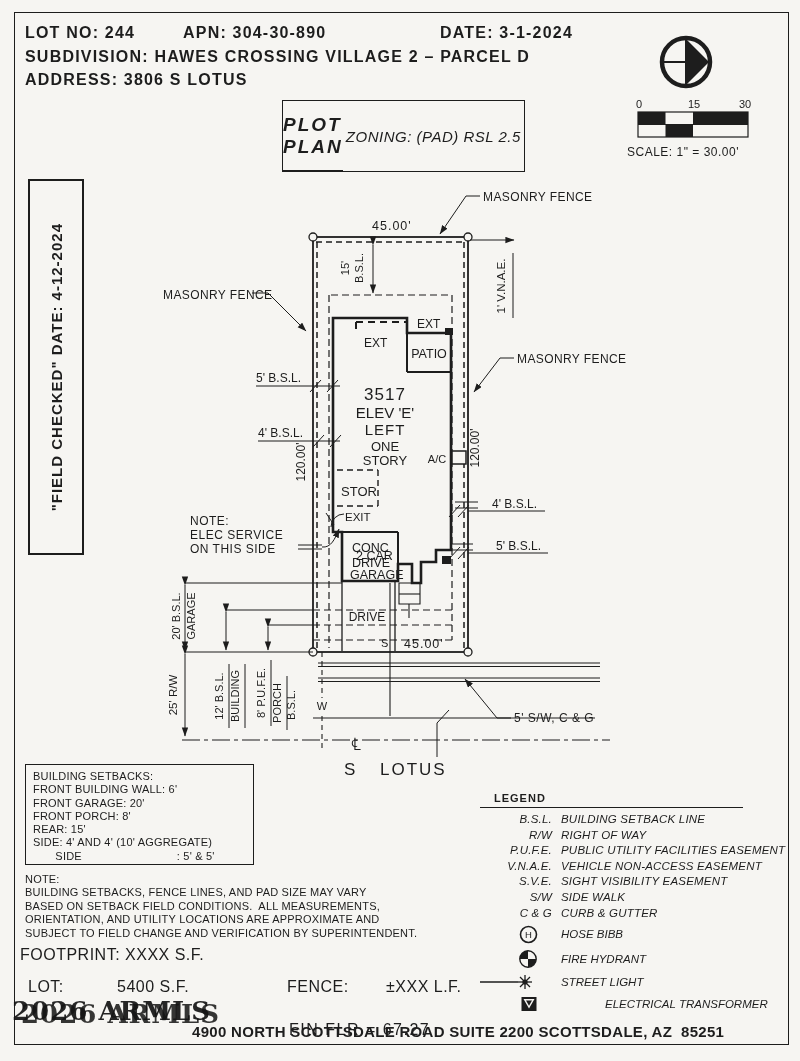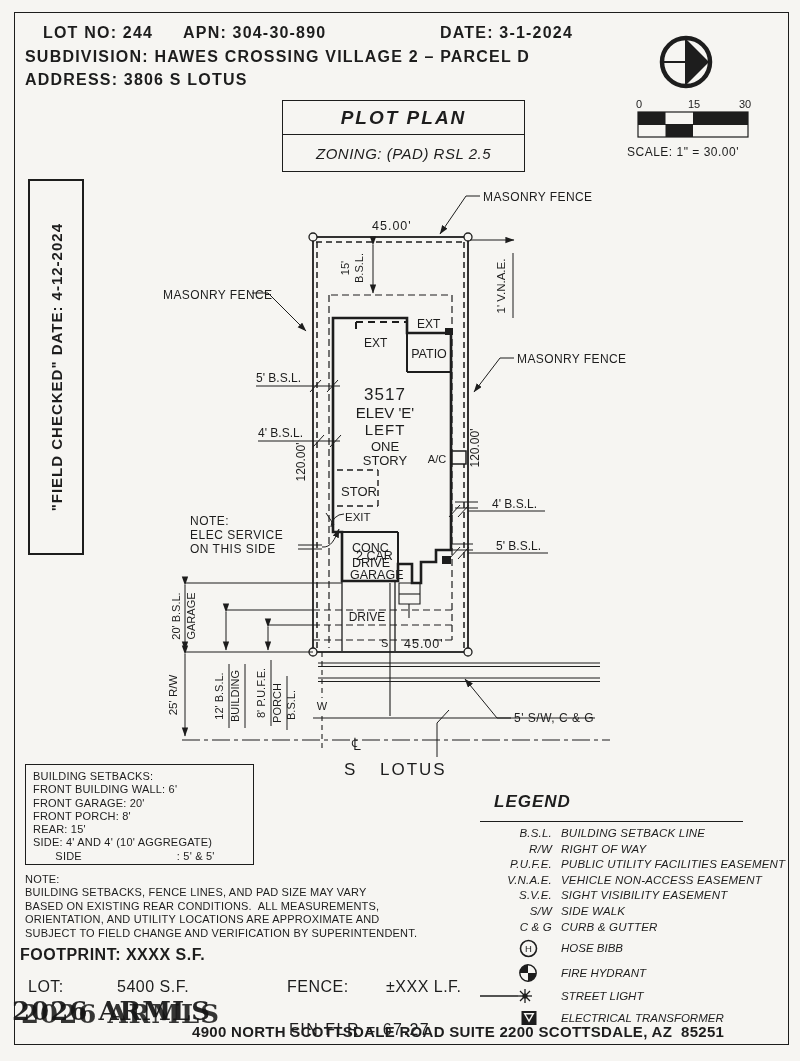--- a/index.html
+++ b/index.html
@@ -6,21 +6,21 @@
   #page{position:relative;width:800px;height:1061px;background:#f6f5f2;overflow:hidden;
         font-family:"Liberation Sans",sans-serif;color:#1d1d1d;}
   #plan{position:absolute;left:0;top:0;z-index:1;}
   #plan text{fill:#1d1d1d;font-family:"Liberation Sans",sans-serif;}
   .abs{position:absolute;z-index:2;white-space:pre;}
   .hdr{font-size:16px;font-weight:700;letter-spacing:1.2px;}
   #page-border{position:absolute;left:14px;top:12px;width:773px;height:1031px;
         border:1.6px solid #1d1d1d;z-index:0;}
   
   .titlebox{left:282px;top:100px;width:241px;height:70px;border:1.6px solid #1d1d1d;
-        display:flex;flex-direction:column;z-index:2;position:absolute;background:#f6f5f2;}
+        display:flex;flex-direction:row;z-index:2;position:absolute;background:#f6f5f2;}
   .titlebox .t1{flex:0 0 33px;border-bottom:1.4px solid #1d1d1d;display:flex;align-items:center;
         justify-content:center;font-style:italic;font-weight:700;font-size:19px;letter-spacing:2px;}
   .titlebox .t2{flex:1;display:flex;align-items:center;justify-content:center;
         font-style:italic;font-size:15px;letter-spacing:.5px;}
   
   .fieldbox{position:absolute;left:28px;top:179px;width:52px;height:372px;border:2px solid #1d1d1d;
         display:flex;align-items:center;justify-content:center;z-index:2;background:#f6f5f2;}
   .fieldbox span{writing-mode:vertical-rl;transform:rotate(180deg);font-size:15px;font-weight:700;
         letter-spacing:1px;white-space:nowrap;}
   
@@ -28,32 +28,32 @@
         padding:5px 16px 0 7px;box-sizing:border-box;font-size:11px;line-height:13.3px;
         letter-spacing:.2px;font-weight:500;z-index:2;background:#f6f5f2;}
   .setbox div{white-space:pre;}
   .side-split{display:flex;justify-content:center;}
   .side-split .v{margin-left:95px;}
   .noteblk{position:absolute;left:25px;top:873px;font-size:11px;line-height:13.4px;
         letter-spacing:.2px;font-weight:500;z-index:2;}
   .noteblk div{white-space:pre;}
   
   .legend{position:absolute;left:480px;top:792px;width:308px;z-index:2;}
-  .legend .ltitle{font-style:italic;font-weight:700;font-size:17px;letter-spacing:1px;
-        padding:0 0 9px 14px;border-bottom:1.6px solid #1d1d1d;width:263px;box-sizing:border-box;}
+  .legend .ltitle{font-weight:700;font-size:11px;letter-spacing:1px;
+        padding:0 0 3px 14px;border-bottom:1.6px solid #1d1d1d;width:263px;box-sizing:border-box;}
   .lrows{margin-top:5px;}
   .lrow{display:flex;height:15.6px;align-items:baseline;font-style:italic;font-size:11.5px;
         letter-spacing:.2px;font-weight:500;}
   .lrow .ab{width:72px;text-align:right;flex:0 0 72px;}
   .lrow .de{padding-left:9px;}
   .srow{display:flex;align-items:center;font-style:italic;font-size:11.5px;font-weight:500;}
   .srow .ic{width:72px;flex:0 0 72px;display:flex;justify-content:flex-end;padding-right:14px;
         box-sizing:border-box;align-items:center;}
   .srow .de{padding-left:9px;}
-  .srow.hose{height:24px;}.srow.hyd{height:25px;}.srow.sl{height:21px;}.srow.tr{height:24px;}
+  .srow.hose{height:24px;}.srow.hyd{height:25px;}.srow.sl{height:21px;}.srow.tr{height:24px;gap:44px;}
   
   .foot{font-size:16px;letter-spacing:.5px;font-weight:400;}
   .wm{position:absolute;font-family:"DejaVu Serif",serif;font-weight:700;font-size:26px;
         letter-spacing:1px;color:#141414;opacity:.92;z-index:3;}
 </style>
 </head>
 <body>
 
 <div id="page">
   <div id="page-border"></div>
@@ -261,21 +261,21 @@
       <text x="295" y="705" font-size="11" text-anchor="middle" transform="rotate(-90 295 705)">B.S.L.</text>
 
       <text x="404" y="648" font-size="12.5" letter-spacing="1">45.00'</text>
       <text x="514" y="722" font-size="12" letter-spacing=".5">5' S/W, C &amp; G</text>
       <text x="356" y="750" font-size="17" text-anchor="middle" font-family="DejaVu Sans">℄</text>
       <text x="344" y="775" font-size="17">S</text>
       <text x="380" y="775" font-size="17" letter-spacing="2">LOTUS</text>
     </g>
   </svg>
 
-  <div class="abs hdr" style="left:25px;top:24px;margin-left:18px;">LOT NO: 244</div>
+  <div class="abs hdr" style="left:25px;top:24px;">LOT NO: 244</div>
   <div class="abs hdr" style="left:183px;top:24px;">APN: 304-30-890</div>
   <div class="abs hdr" style="left:440px;top:24px;text-align:center;">DATE: 3-1-2024</div>
   <div class="abs hdr" style="left:25px;top:48px;text-align:right;">SUBDIVISION: HAWES CROSSING VILLAGE 2 – PARCEL D</div>
   <div class="abs hdr" style="left:25px;top:71px;">ADDRESS: 3806 S LOTUS</div>
 
   <div class="titlebox">
     <div class="t1">PLOT PLAN</div>
     <div class="t2">ZONING: (PAD) RSL 2.5</div>
   </div>
 
@@ -292,21 +292,21 @@
     <div>SIDE: 4' AND 4' (10' AGGREGATE)</div>
     <div class="side-split">
       <span>SIDE</span>
       <span class="v">: 5' &amp; 5'</span>
     </div>
   </div>
 
   <div class="noteblk">
     <div>NOTE:</div>
     <div>BUILDING SETBACKS, FENCE LINES, AND PAD SIZE MAY VARY</div>
-    <div>BASED ON EXISTING REAR CONDITIONS.  ALL MEASUREMENTS,</div>
+    <div>BASED ON SETBACK FIELD CONDITIONS.  ALL MEASUREMENTS,</div>
     <div>ORIENTATION, AND UTILITY LOCATIONS ARE APPROXIMATE AND</div>
     <div>SUBJECT TO FIELD CHANGE AND VERIFICATION BY SUPERINTENDENT.</div>
   </div>
 
   <div class="legend">
     <div class="ltitle">LEGEND</div>
     <div class="lrows">
       <div class="lrow">
         <span class="ab">B.S.L.</span>
         <span class="de">BUILDING SETBACK LINE</span>
@@ -376,21 +376,21 @@
             <rect x="1.5" y="2" width="15" height="14" fill="#1d1d1d"></rect>
             <path d="M3.5,4 L14.5,4 L9,13.5 Z" fill="#f6f5f2"></path>
             <path d="M6,5.5 L12,5.5 L9,10.8 Z" fill="#1d1d1d"></path>
           </svg>
         </span>
         <span class="de">ELECTRICAL TRANSFORMER</span>
       </div>
     </div>
   </div>
 
-  <div class="abs foot" style="left:20px;top:946px;font-weight:700;">FOOTPRINT: XXXX S.F.</div>
+  <div class="abs foot" style="left:20px;top:946px;font-weight:400;">FOOTPRINT: XXXX S.F.</div>
   <div class="abs foot" style="left:28px;top:978px;">LOT:</div>
   <div class="abs foot" style="left:117px;top:978px;">5400 S.F.</div>
   <div class="abs foot" style="left:287px;top:978px;">FENCE:</div>
   <div class="abs foot" style="left:386px;top:978px;">±XXX L.F.</div>
   <div class="abs foot" style="left:289px;top:1004px;letter-spacing:1.5px;margin-top:17px;">FIN FLR = 67.27</div>
   <div class="abs" style="left:192px;top:1023px;font-size:15px;font-weight:600;letter-spacing:.3px;">4900 NORTH SCOTTSDALE ROAD SUITE 2200 SCOTTSDALE, AZ  85251</div>
 
   <div class="wm" style="left:12px;top:996px;">2026 ARMLS</div>
   <div class="wm" style="left:21px;top:999px;opacity:.85;">2026 ARMLS</div>
 </div>

